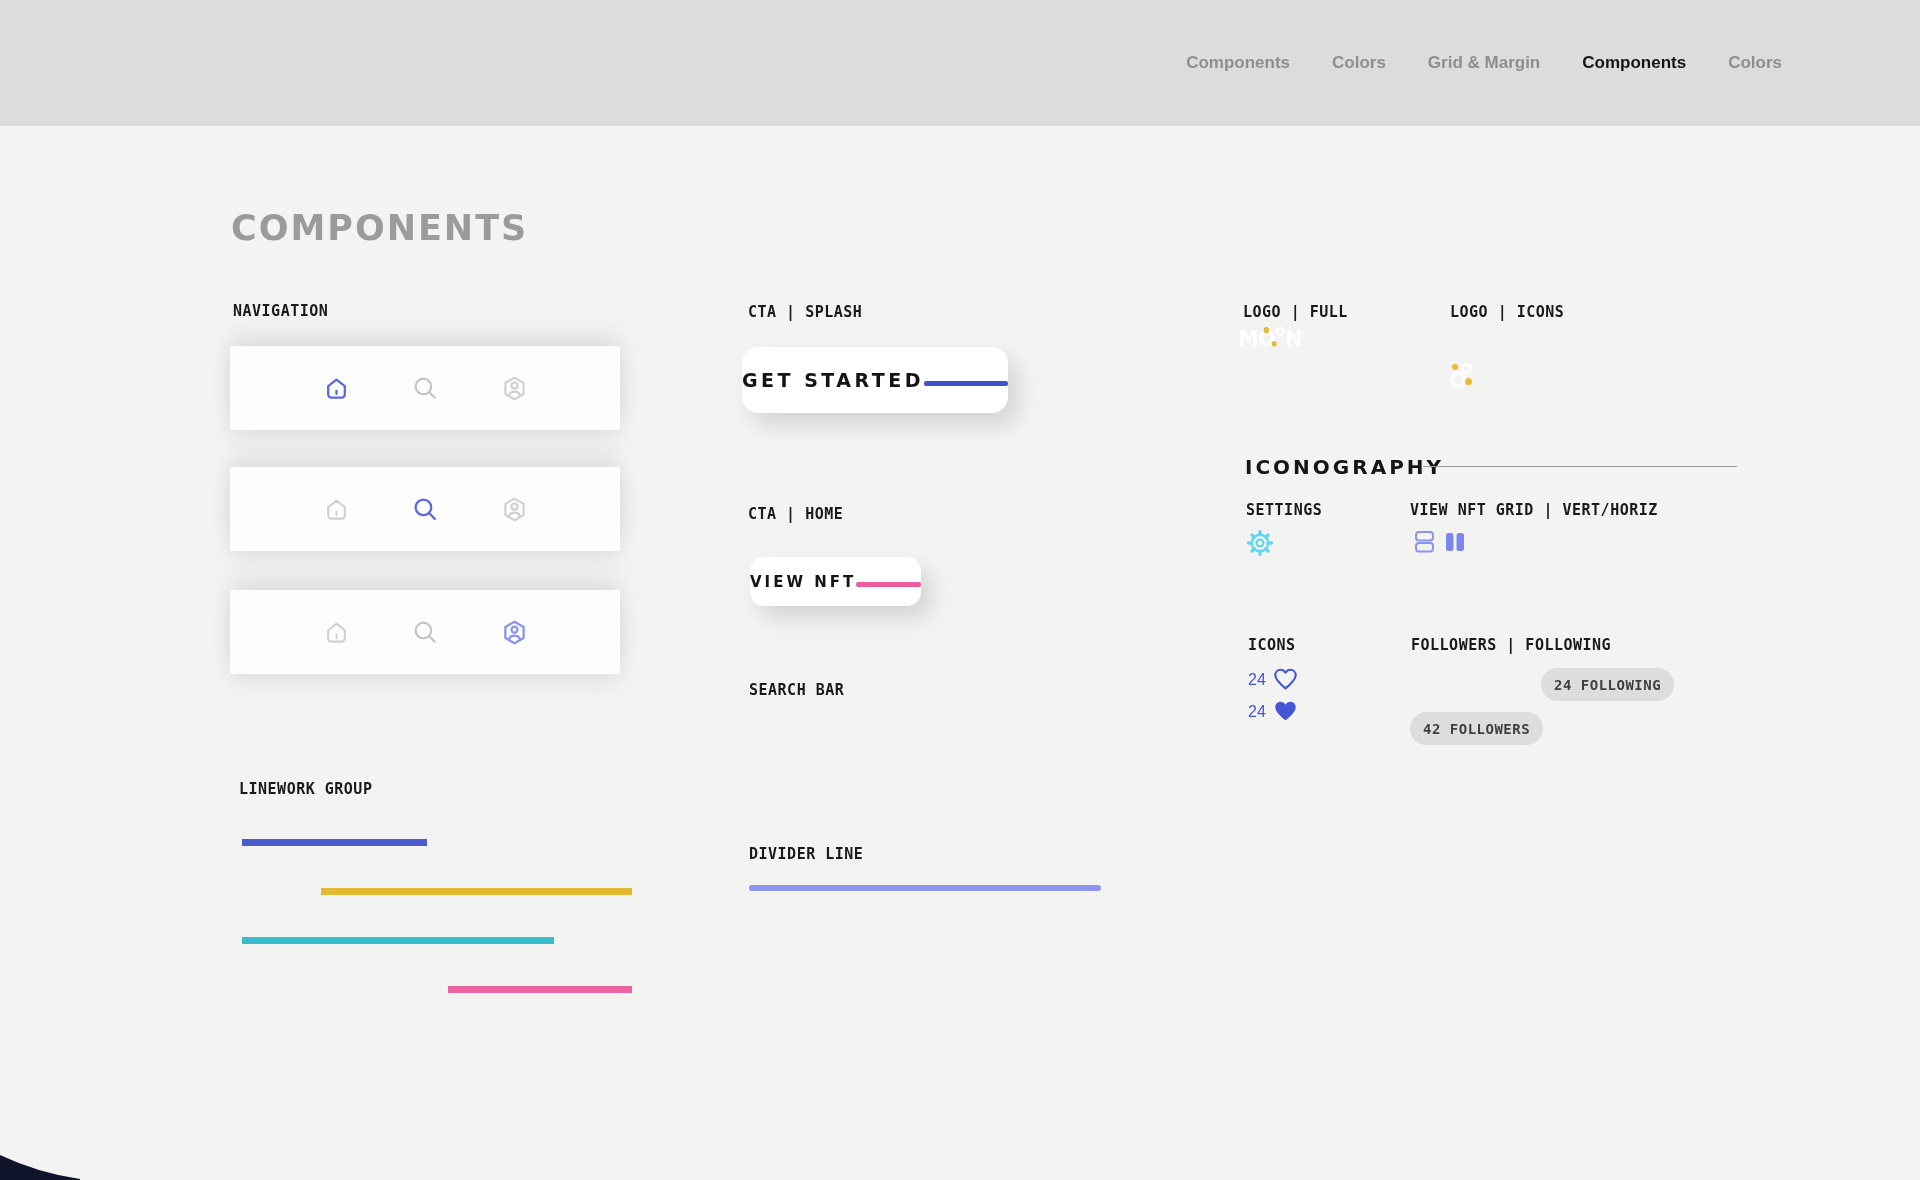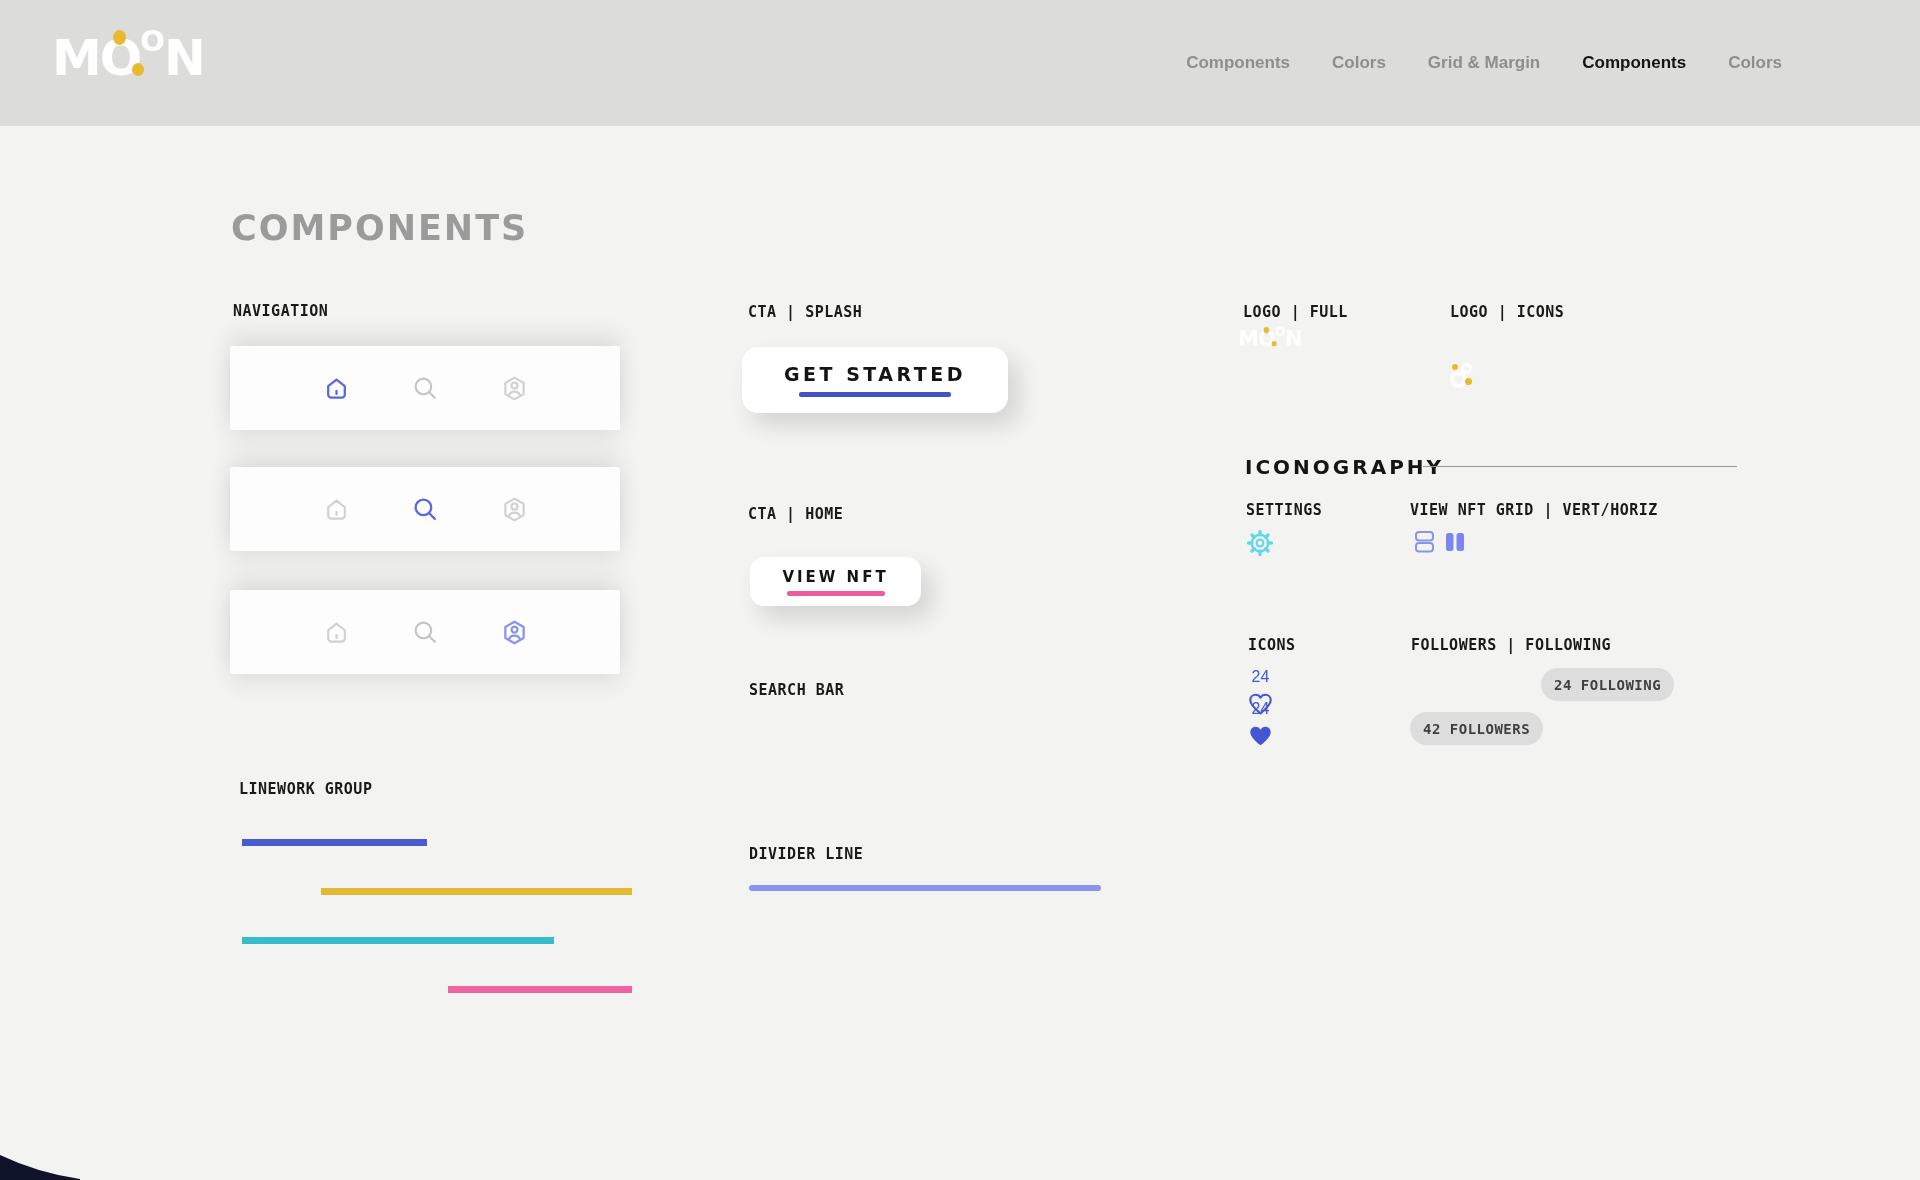--- a/index.html
+++ b/index.html
@@ -45,21 +45,21 @@
     border-radius:2px;
     box-shadow:0 -12px 22px rgba(0,0,0,0.08), 0 10px 22px rgba(0,0,0,0.07);
     display:flex; align-items:center; justify-content:center; gap:62px;
   }
   .nav-card .nicon { width:27px; height:27px; display:flex; align-items:center; justify-content:center; cursor:pointer; }
 
   
   .cta-card {
     position:absolute; background:#ffffff;
     box-shadow:10px 12px 22px rgba(0,0,0,0.13);
-    display:flex; flex-direction:column; align-items:center; justify-content:center;
+    display:flex; flex-direction:row; align-items:center; justify-content:center;
   }
   .cta-splash { left:742px; top:347px; width:266px; height:66px; border-radius:16px; }
   .cta-home { left:750px; top:551px; width:171px; height:49px; border-radius:14px;margin-top:6px; }
   .cta-text {
     font-family:"DejaVu Sans", sans-serif; font-weight:bold; color:#141414; white-space:nowrap;
   }
   .cta-splash .cta-text { font-size:19px; letter-spacing:3.5px; }
   .cta-home .cta-text { font-size:15px; letter-spacing:3px; }
   .cta-underline { border-radius:2px; }
   .cta-splash .cta-underline { width:152px; height:5px; background:#4153c6; margin-top:7px; }
@@ -94,41 +94,36 @@
   .logo-icons .dot-b { width:7px; height:7px; left:15px; top:15px; }
 
   .icono-title {
     position:absolute; left:1245px; top:455px;
     font-family:"DejaVu Sans", sans-serif; font-weight:bold; font-size:20px;
     letter-spacing:3px; color:#151515;
   }
   .icono-rule { position:absolute; left:1423px; top:466px; width:314px; height:1px; background:#9a9a9a; }
 
   .likes-row { position:absolute; display:flex; align-items:center; gap:7px;
-    font-family:"Liberation Sans", sans-serif; font-size:16px; color:#4556d4;flex-direction:column; }
+    font-family:"Liberation Sans", sans-serif; font-size:16px; color:#4556d4; }
   .pill {
     position:absolute; top:668px; height:33px; border-radius:17px; background:#dddddd;
     display:flex; align-items:center; padding:0 13px;
     font-family:"DejaVu Sans Mono", monospace; font-weight:bold; font-size:14px;
     letter-spacing:0.5px; color:#3f3f3f; white-space:nowrap; cursor:pointer;
   }
 
   .corner-dark { position:absolute; left:0; bottom:0; }
 </style>
 </head>
 <body>
 
 <div id="screen">
 
   <div class="header">
-    <div class="logo">
-      <span class="l">MO</span><span class="l raised">O</span><span class="l">N</span>
-      <span class="dot dot-top"></span>
-      <span class="dot dot-bottom"></span>
-    </div>
     <div class="main-nav">
       <span class="nav-item">Components</span>
       <span class="nav-item">Colors</span>
       <span class="nav-item">Grid &amp; Margin</span>
       <span class="nav-item active">Components</span>
       <span class="nav-item">Colors</span>
     </div>
   </div>
 
   <h1 class="page-title">COMPONENTS</h1>

